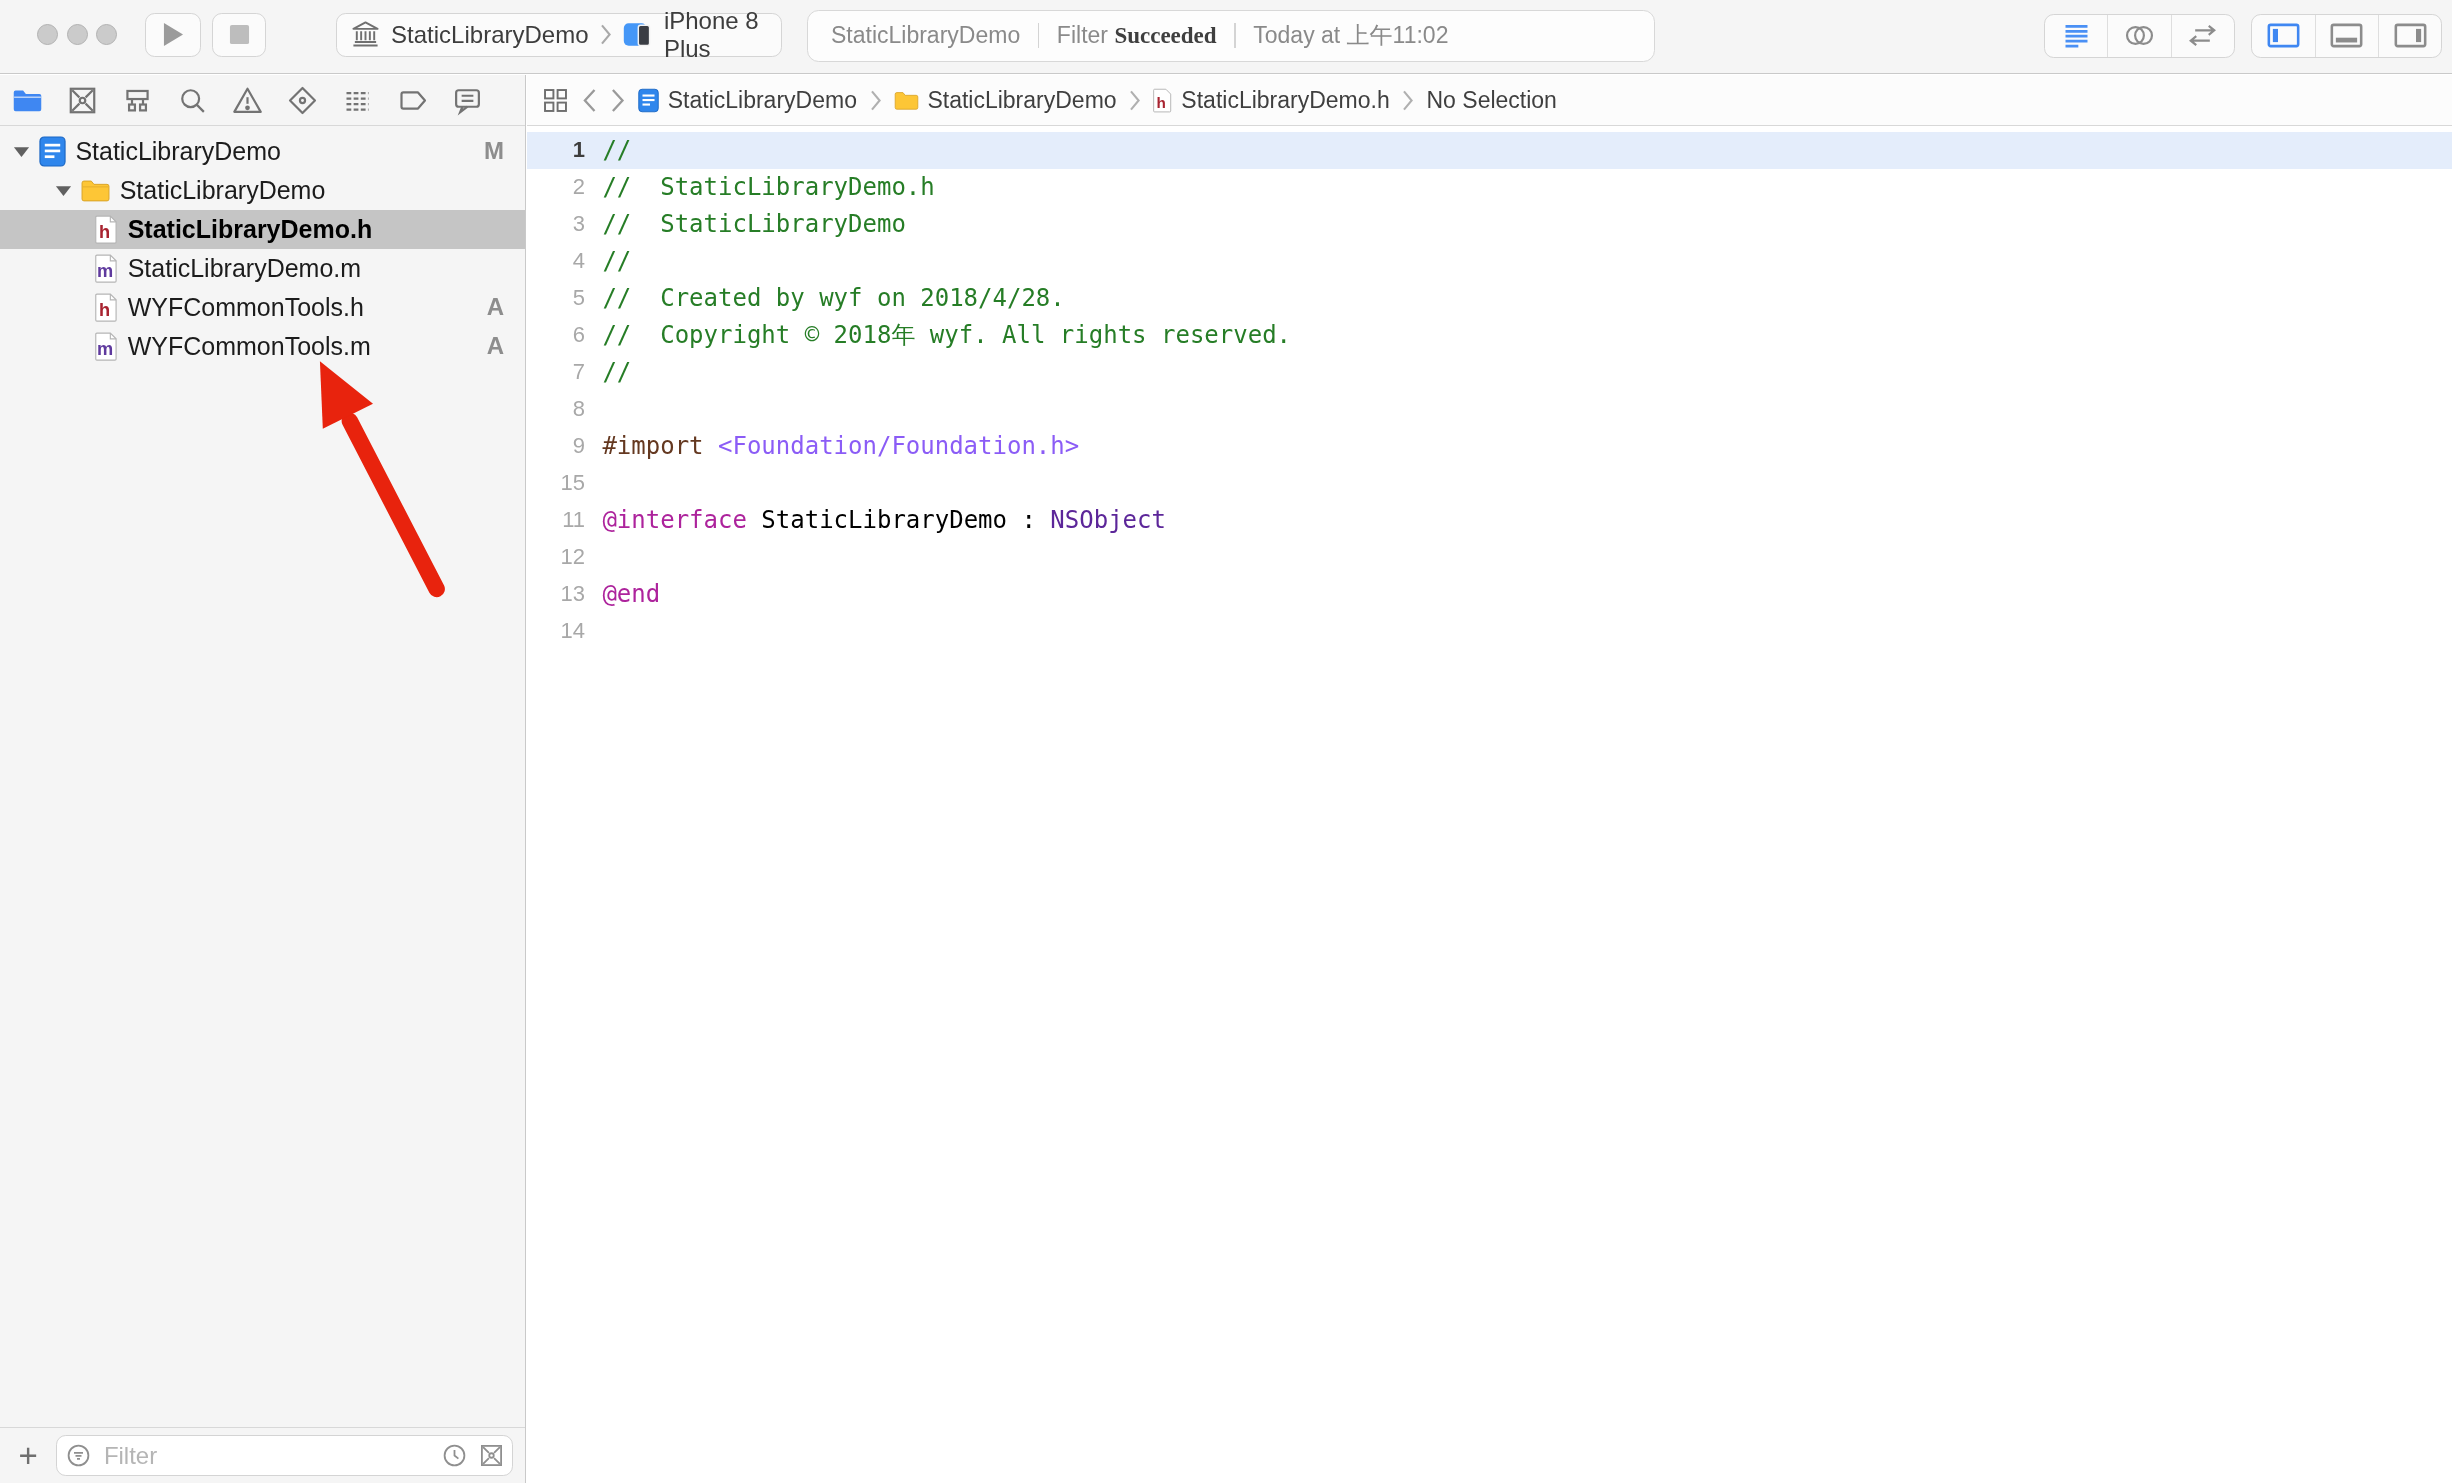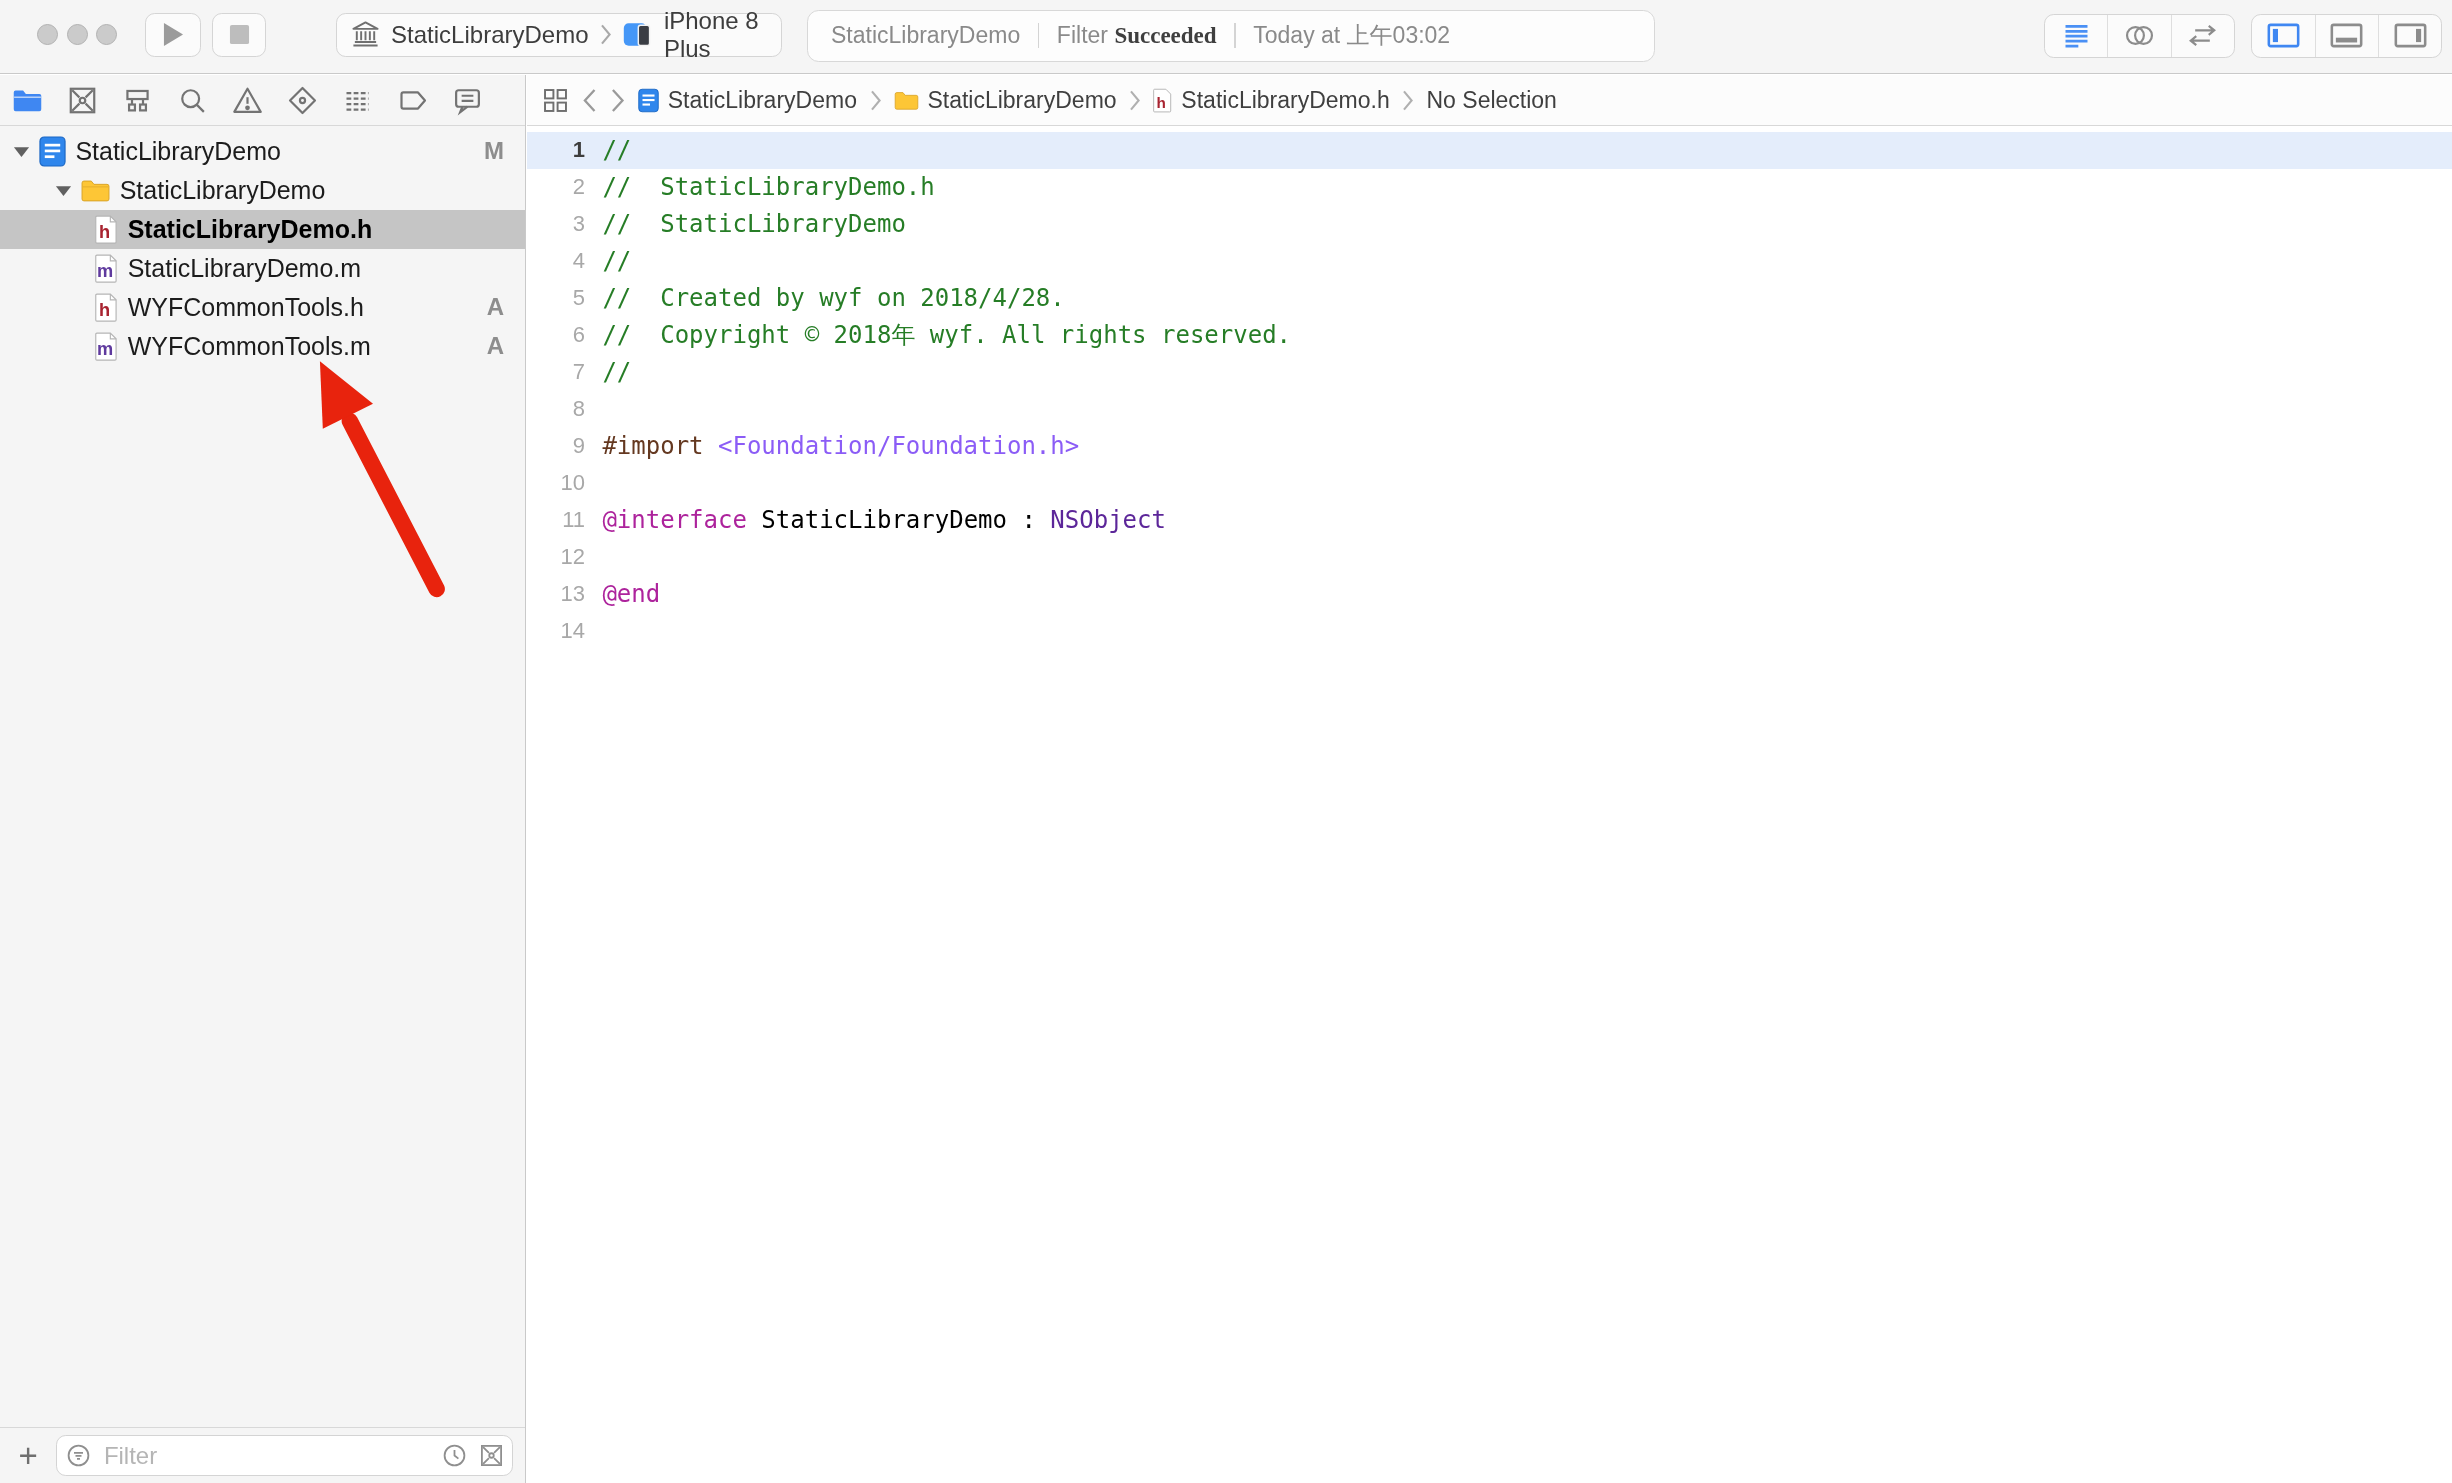--- a/index.html
+++ b/index.html
@@ -113,21 +113,21 @@
       </svg>
     </span>
     <span>iPhone 8 Plus</span>
   </div>
 
   <div class="status-pill">
     <span>StaticLibraryDemo</span>
     <span class="vsep"></span>
     <span><span>Filter</span>&nbsp;<b>Succeeded</b></span>
     <span class="vsep"></span>
-    <span>Today at 上午03:02</span>
+    <span>Today at 上午11:02</span>
   </div>
 
   <div class="seg-group grp-editor">
     <div class="seg">
       <span class="icon">
         <svg width="33" height="33" viewBox="0 0 18 18" stroke="#4a90f5" stroke-width="1.5" fill="none">
           <path d="M3 4 h12 M3 6.7 h12 M3 9.4 h12 M3 12.1 h12 M3 14.8 h7"></path>
         </svg>
       </span>
     </div>
@@ -439,21 +439,21 @@
       </div>
       <div class="cline">
         <span class="ln">8</span>
         <span class="lc"></span>
       </div>
       <div class="cline">
         <span class="ln">9</span>
         <span class="lc"><span class="s-pre">#import </span><span class="s-str">&lt;Foundation/Foundation.h&gt;</span></span>
       </div>
       <div class="cline">
-        <span class="ln">10</span>
+        <span class="ln">15</span>
         <span class="lc"></span>
       </div>
       <div class="cline">
         <span class="ln">11</span>
         <span class="lc"><span class="s-kw">@interface</span><span class="s-pln"> StaticLibraryDemo : </span><span class="s-cls">NSObject</span></span>
       </div>
       <div class="cline">
         <span class="ln">12</span>
         <span class="lc"></span>
       </div>

